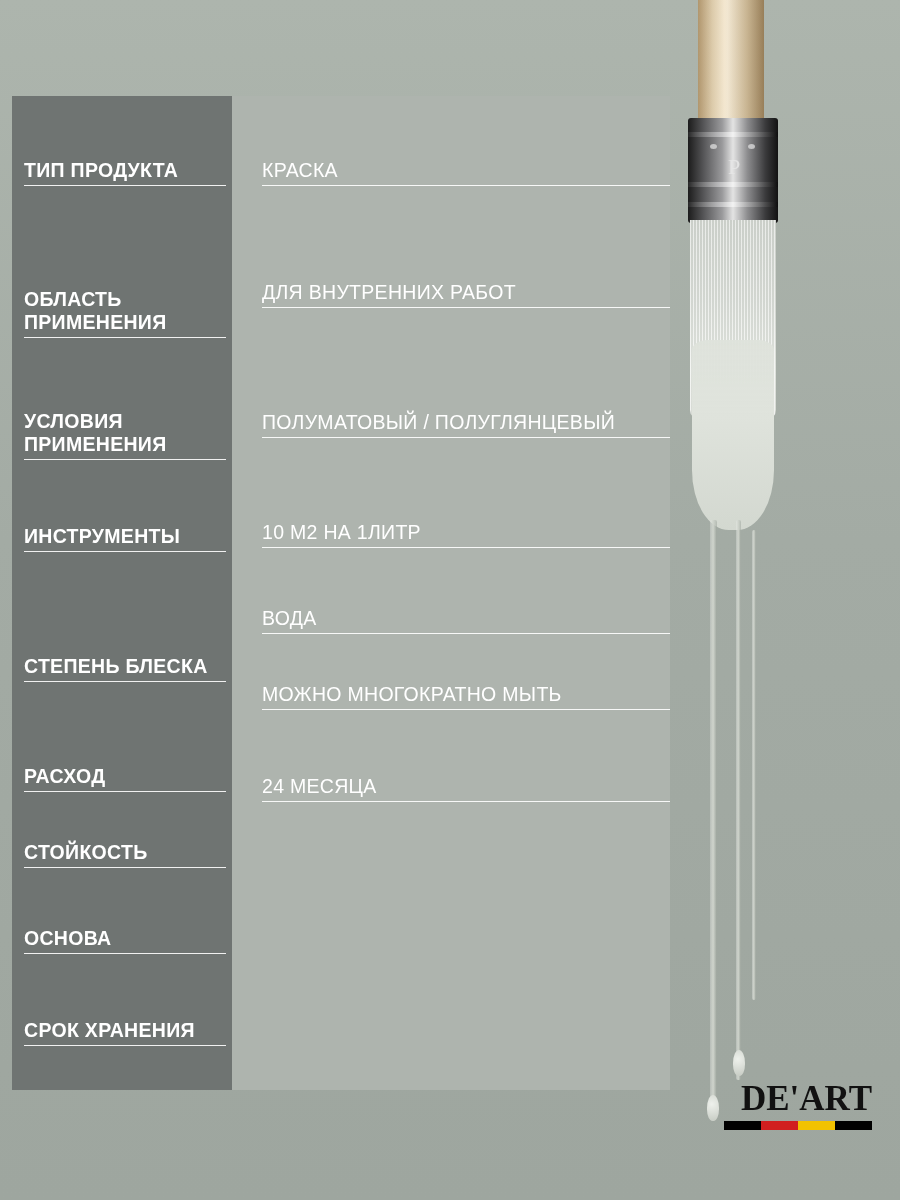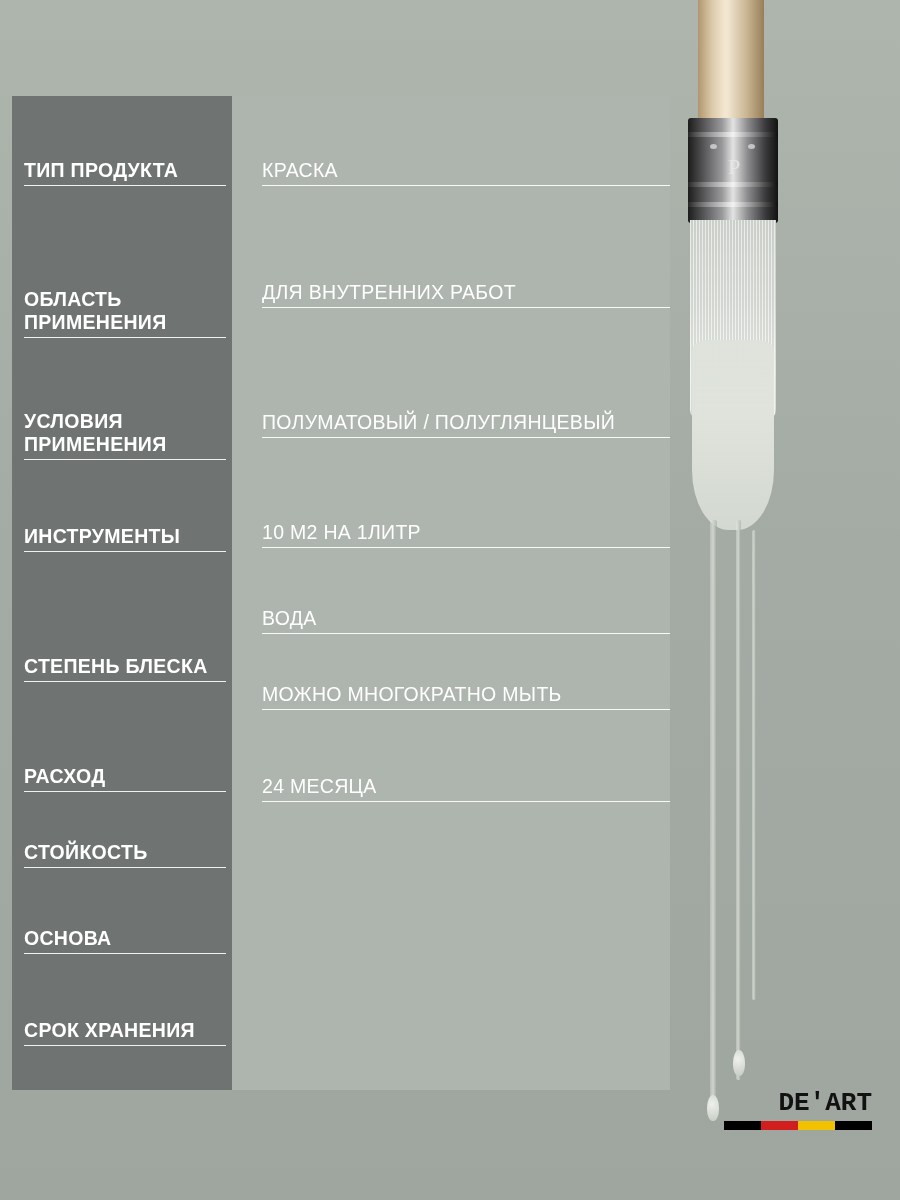--- a/index.html
+++ b/index.html
@@ -125,23 +125,23 @@
   .drip-tip.t2 { left: 153px; top: 1050px; }
 
   
   .brand {
     position: absolute;
     right: 28px;
     bottom: 70px;
     text-align: right;
   }
   .brand-name {
-    font-family: Liberation Mono, monospace;
+    font-family: Liberation Serif, serif;
     font-weight: bold;
-    font-size: 26px;
+    font-size: 35px;
     letter-spacing: 0px;
     color: #111;
     line-height: 1;
   }
   .brand-bars {
     margin-top: 5px;
     display: flex;
     height: 9px;
     width: 148px;
     margin-left: auto;

